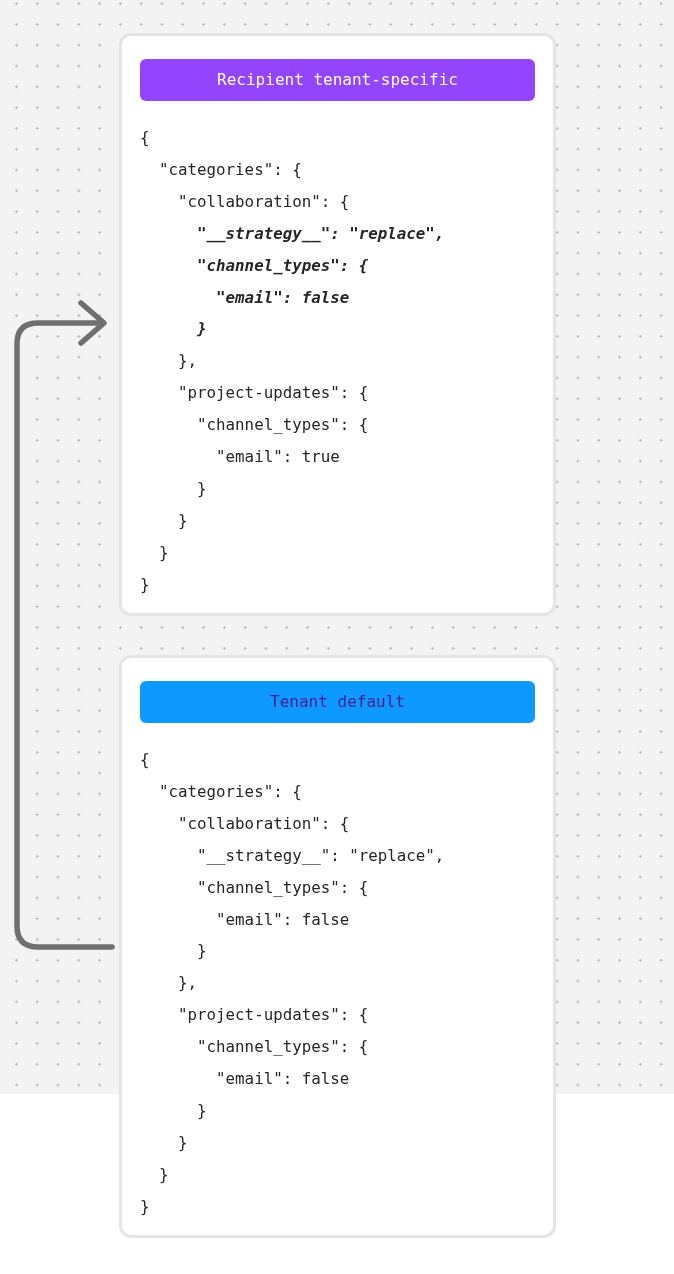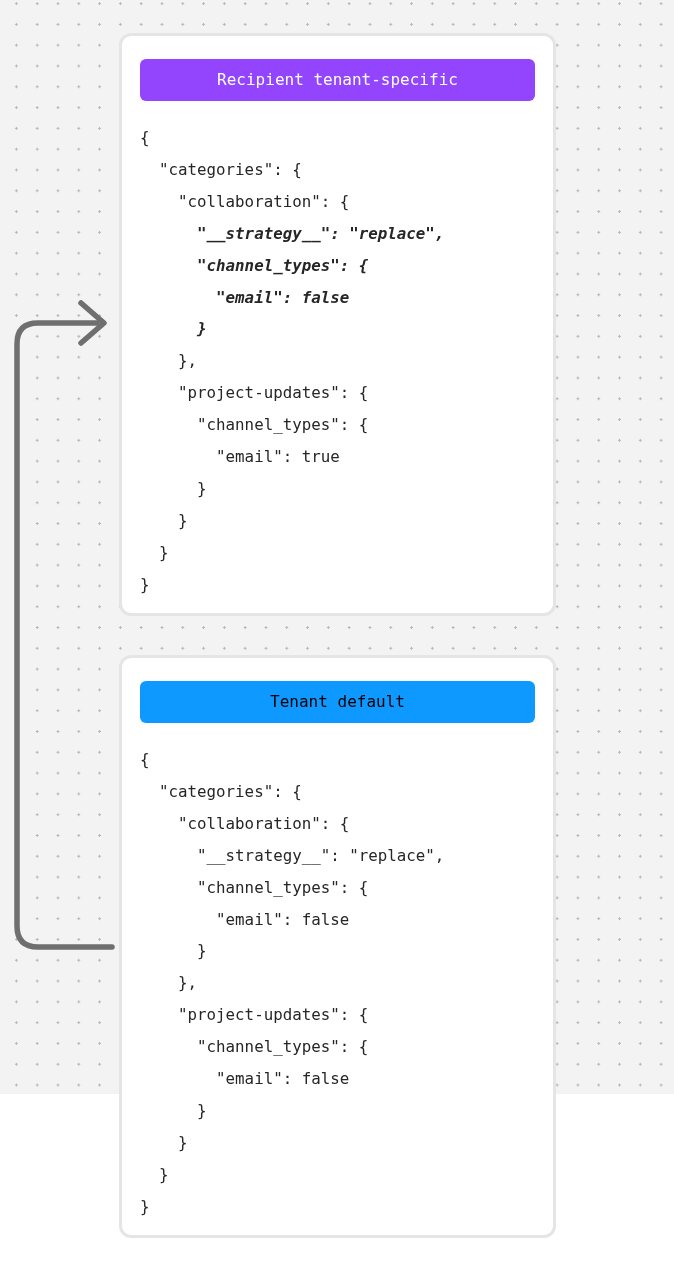--- a/index.html
+++ b/index.html
@@ -90,21 +90,21 @@
         <div class="code-line">      "channel_types": {</div>
         <div class="code-line">        "email": true</div>
         <div class="code-line">      }</div>
         <div class="code-line">    }</div>
         <div class="code-line">  }</div>
         <div class="code-line">}</div>
       </div>
   </div>
 
   <div class="card card-bottom">
-    <div class="badge" style="background-color: rgb(13, 153, 255); color: #000000;">Tenant default</div>
+    <div class="badge" style="background-color: rgb(13, 153, 255); color: #4c1d95;">Tenant default</div>
     <div class="code">
         <div class="code-line">{</div>
         <div class="code-line">  "categories": {</div>
         <div class="code-line">    "collaboration": {</div>
         <div class="code-line">      "__strategy__": "replace",</div>
         <div class="code-line">      "channel_types": {</div>
         <div class="code-line">        "email": false</div>
         <div class="code-line">      }</div>
         <div class="code-line">    },</div>
         <div class="code-line">    "project-updates": {</div>

